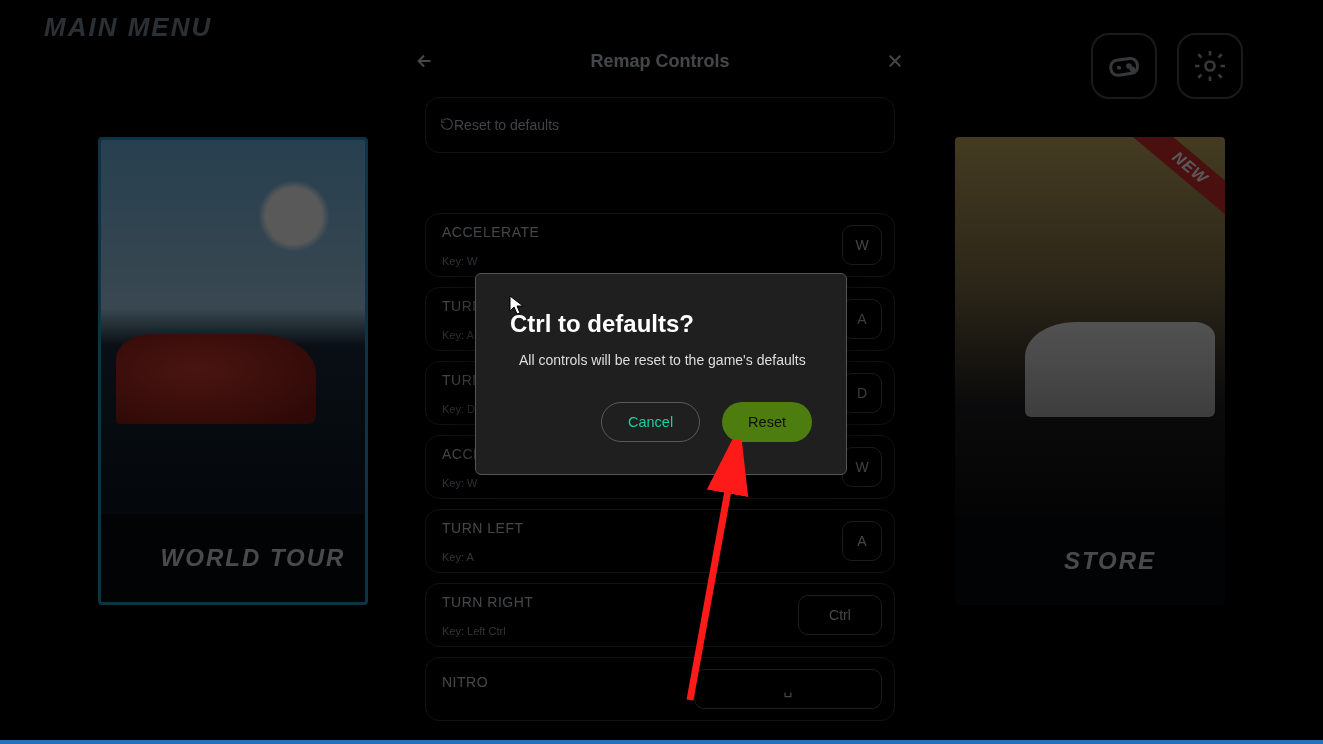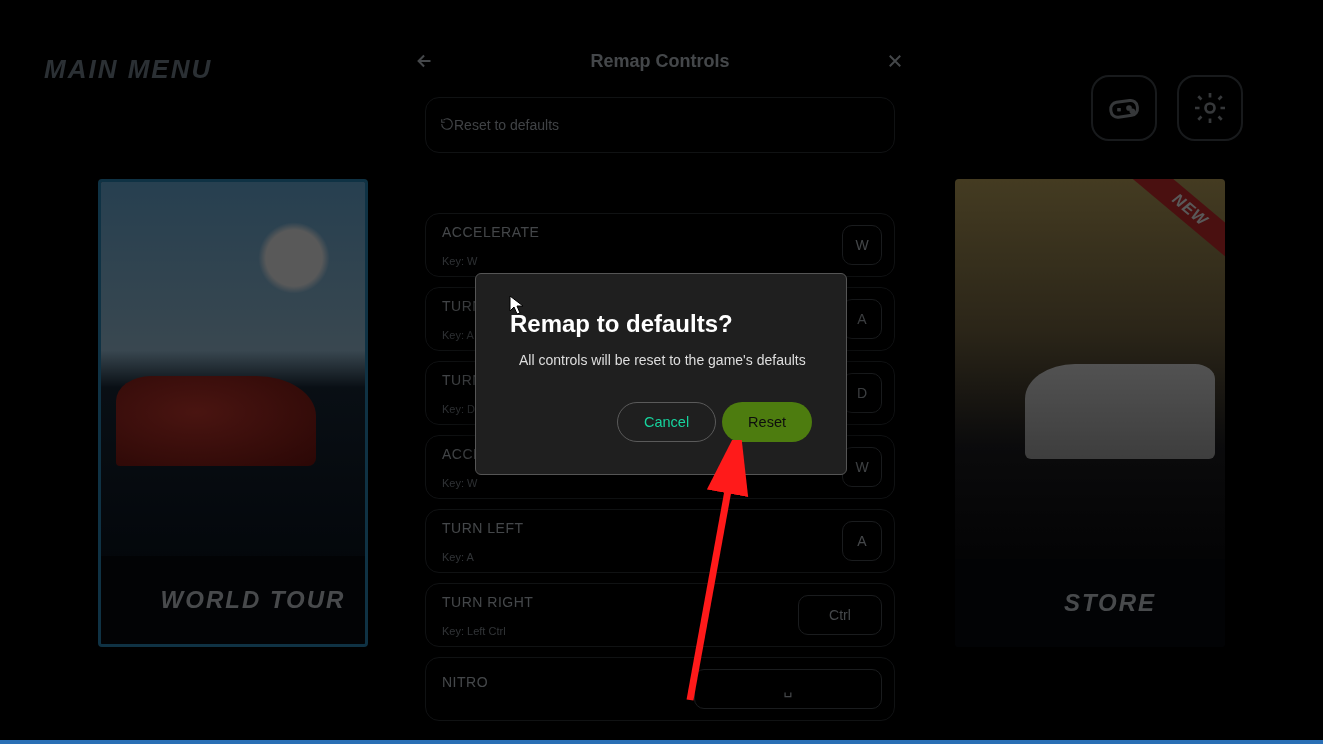--- a/index.html
+++ b/index.html
@@ -14,21 +14,20 @@
     border-bottom: 4px solid #2a6fb5;
   }
 
   
 
   .bg {
     position: absolute;
     inset: 0;
     filter: brightness(0.35);
     pointer-events: none;
-    margin-top: 42px;
   }
 
   .main-menu-title {
     position: absolute;
     top: 12px;
     left: 44px;
     font-style: italic;
     font-weight: 900;
     font-size: 26px;
     letter-spacing: 2px;
@@ -220,21 +219,21 @@
   }
   .dialog-text {
     font-size: 14px;
     color: #dedede;
     margin-bottom: 34px;
     margin-left: 9px;
   }
   .dialog-buttons {
     display: flex;
     justify-content: flex-end;
-    gap: 6px;
+    gap: 22px;
   }
   .btn {
     height: 40px;
     padding: 0 26px;
     border-radius: 20px;
     font-size: 14.5px;
     display:flex; align-items:center; justify-content:center;
     cursor: pointer;
     border: none;
   }
@@ -376,21 +375,21 @@
       <div class="control-text">
         <div class="control-name">NITRO</div>
         <div class="control-key"></div>
       </div>
       <div class="key-badge xwide">␣</div>
     </div>
   </div>
 </div>
 
 <div class="dialog">
-  <div class="dialog-title">Remap to defaults?</div>
+  <div class="dialog-title">Ctrl to defaults?</div>
   <div class="dialog-text">All controls will be reset to the game's defaults</div>
   <div class="dialog-buttons">
     <button class="btn cancel">Cancel</button>
     <button class="btn confirm">Reset</button>
   </div>
 </div>
 
 <svg class="arrow" width="80" height="280">
   <defs>
     <marker id="ah" markerWidth="12" markerHeight="12" refX="6" refY="3" orient="auto">

